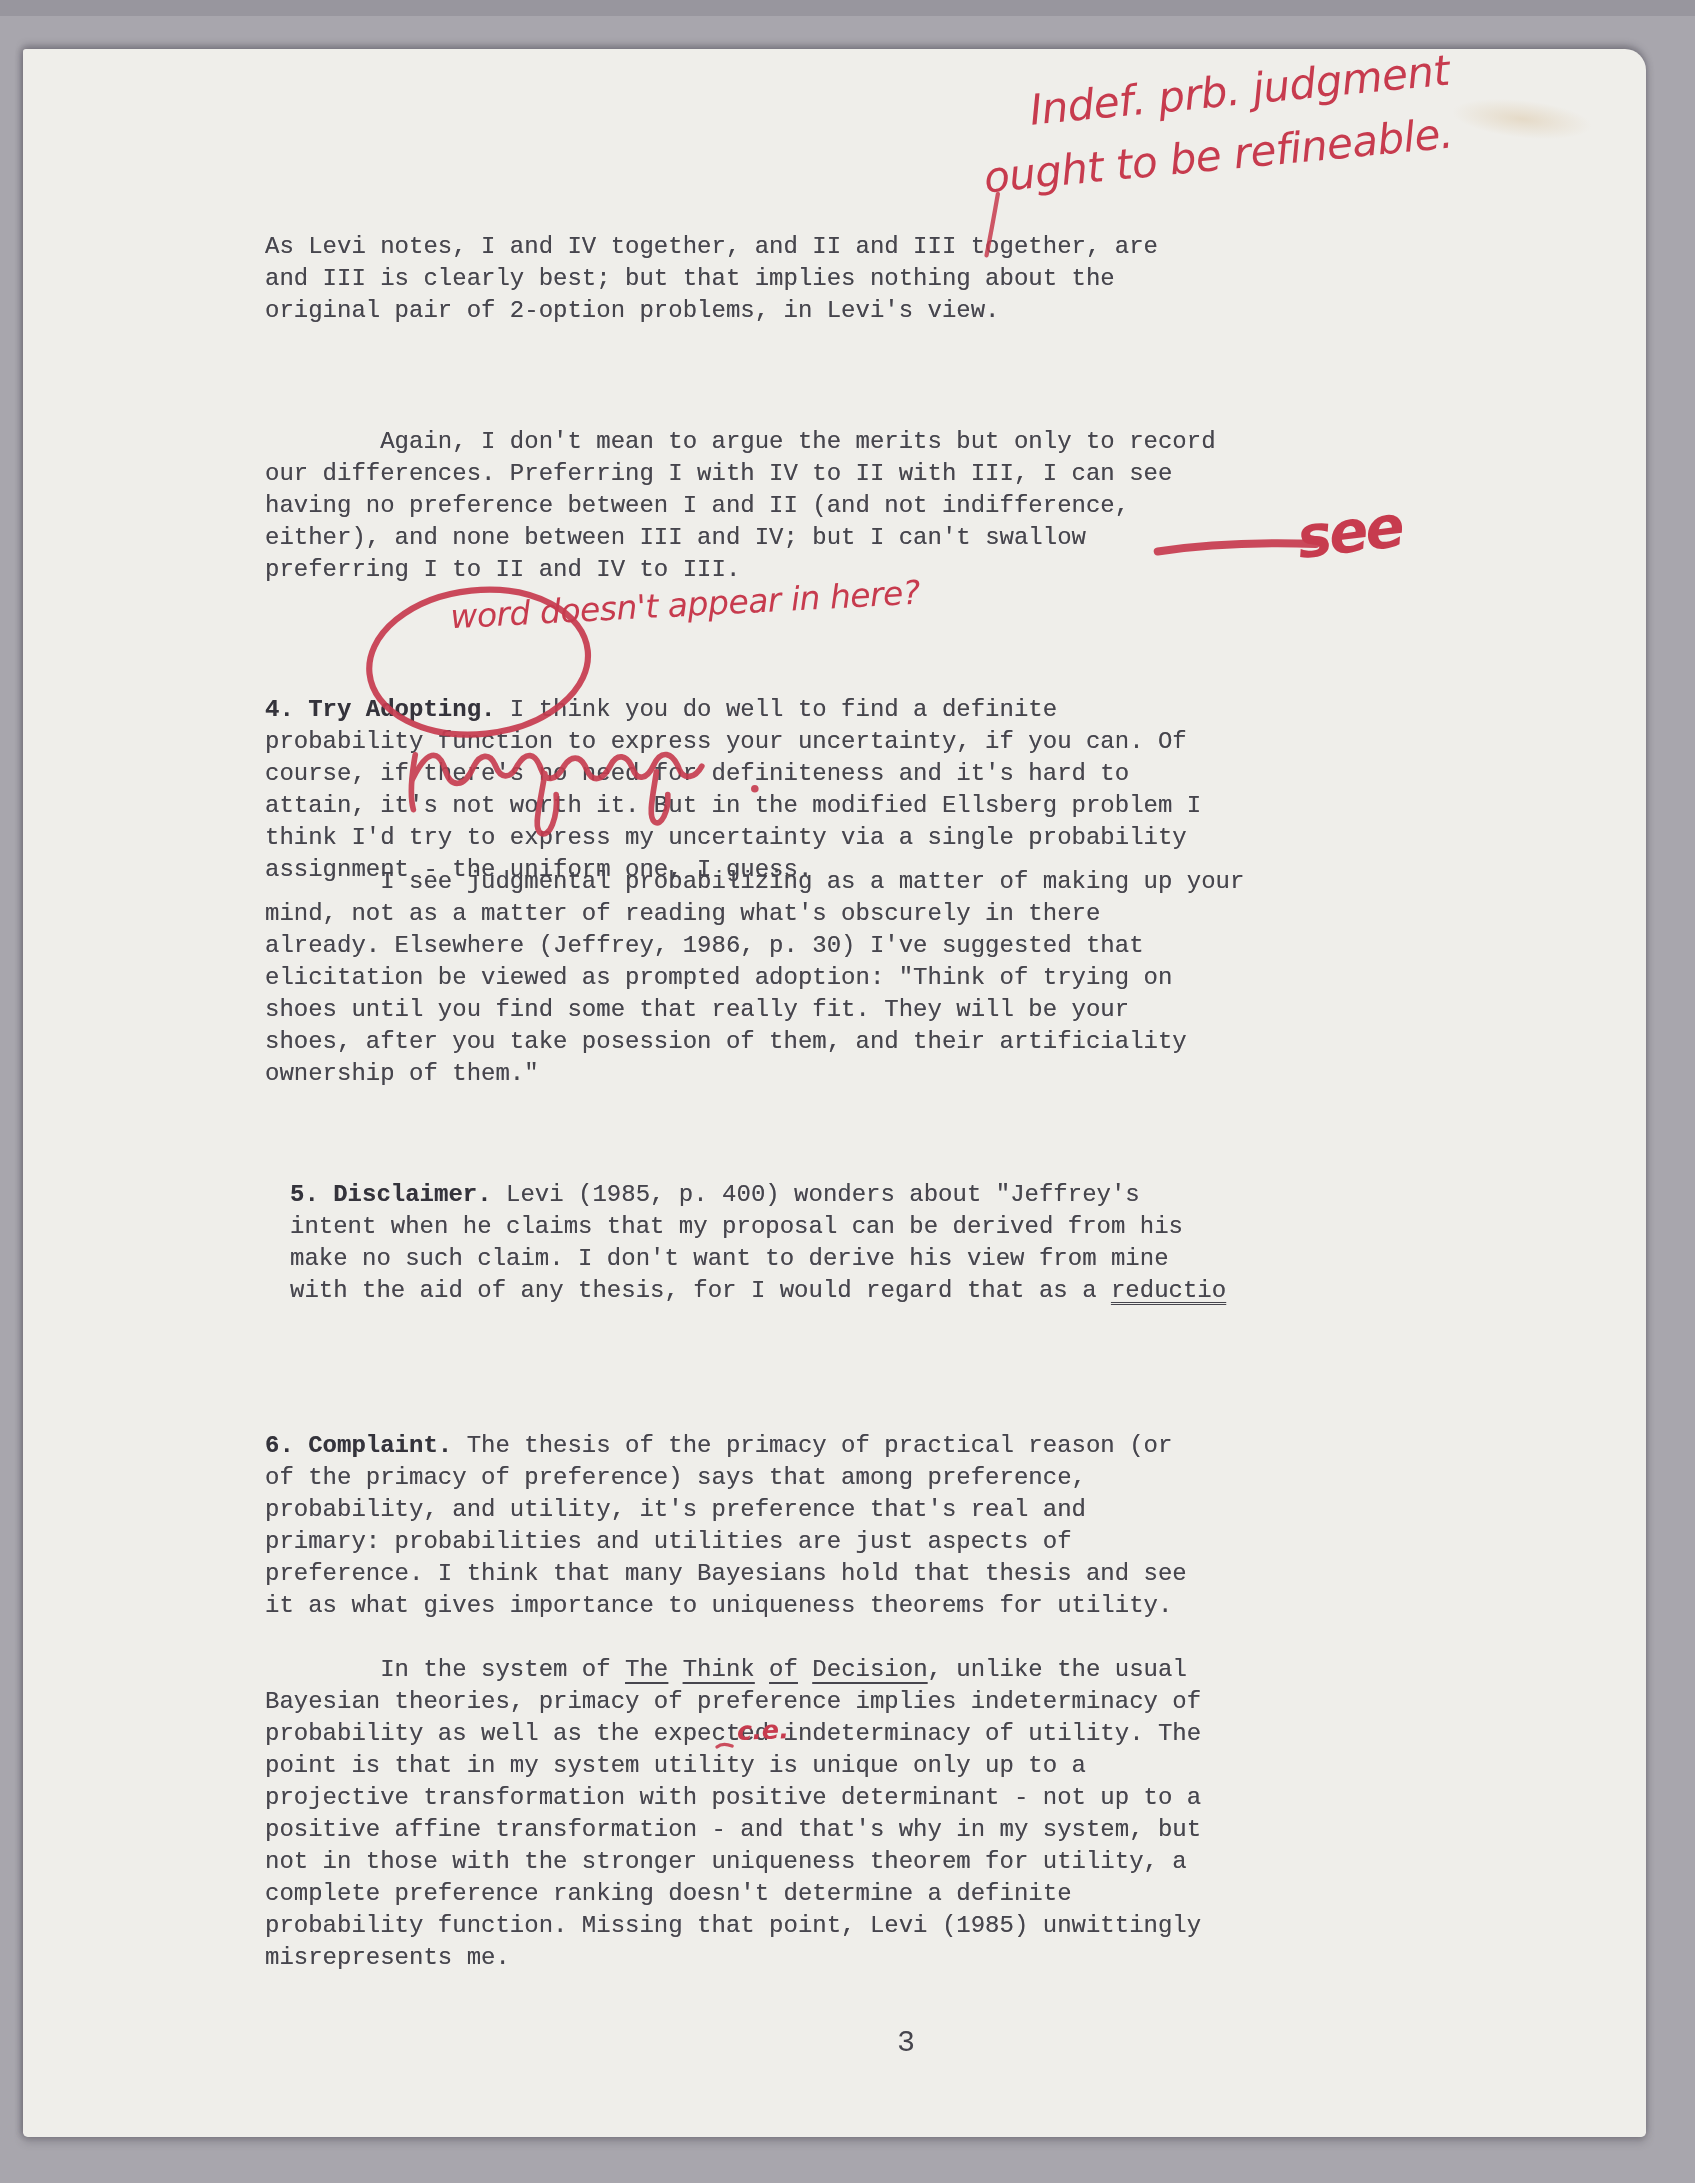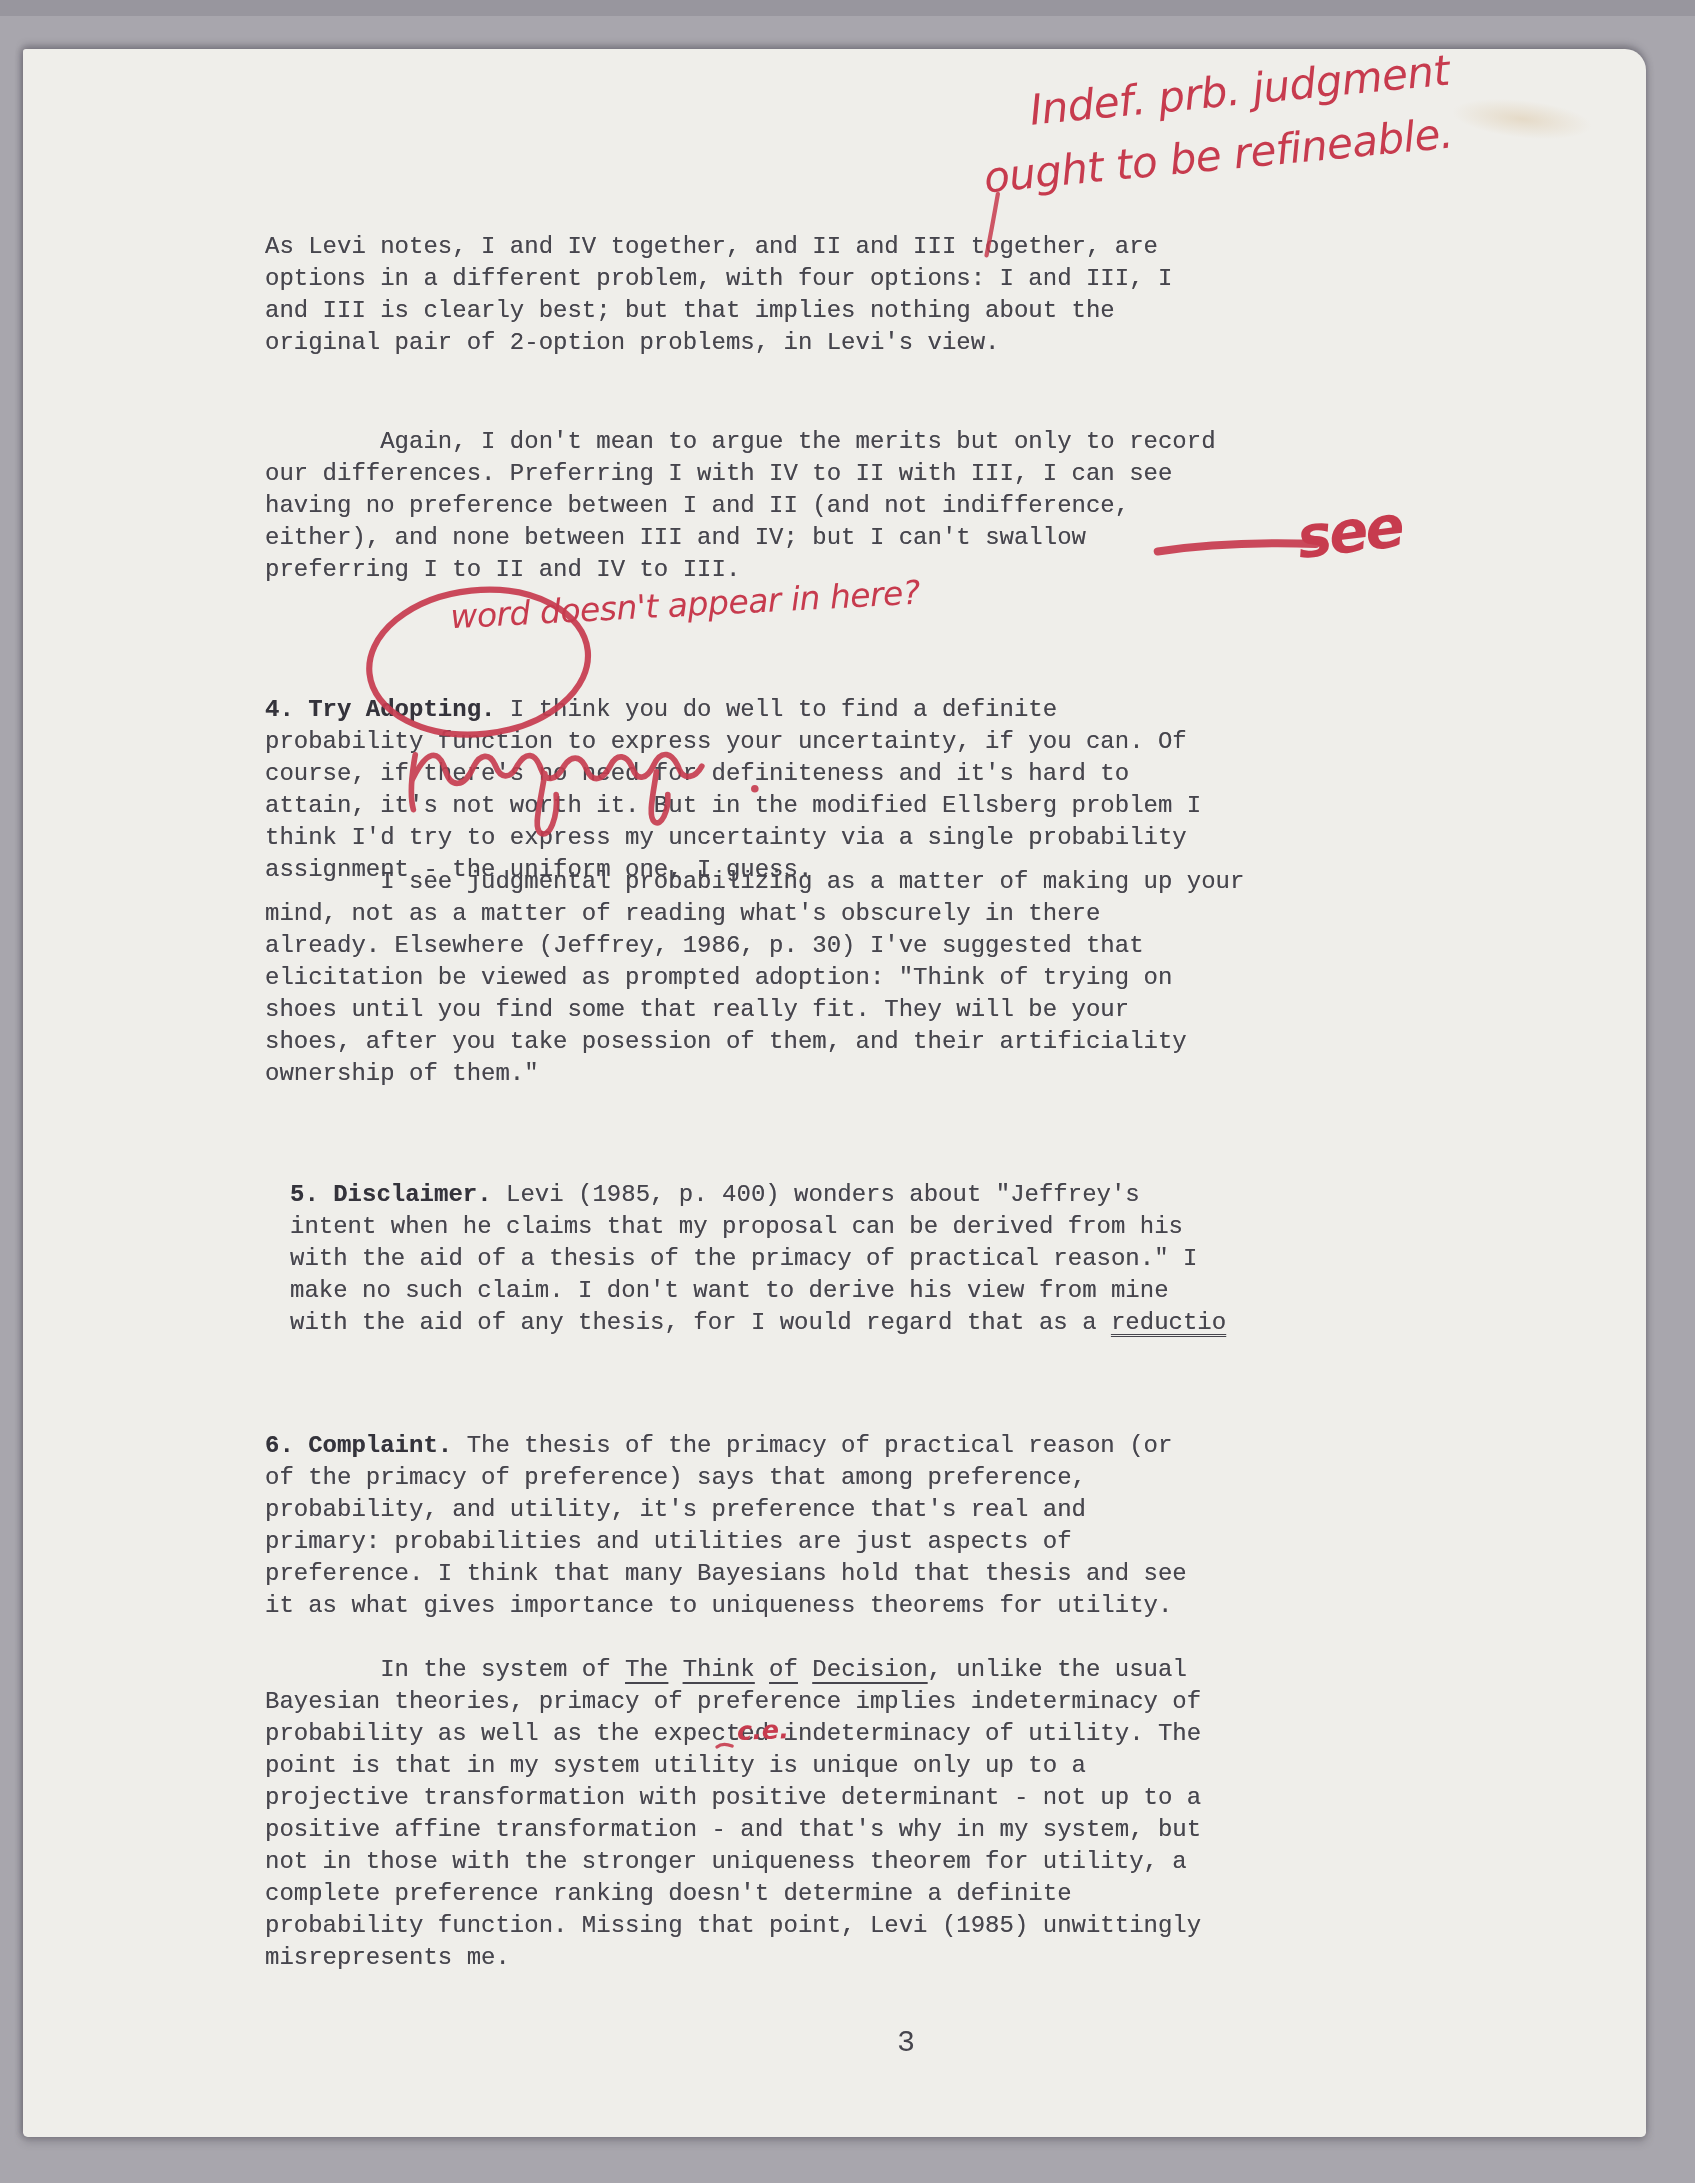--- a/index.html
+++ b/index.html
@@ -61,21 +61,20 @@
 
 <div class="scan-edge-top"></div>
 
 <div class="paper">
   <div class="stain"></div>
 </div>
 
 <div id="typed">
     <div class="para" style="top: 231px;">
       <div class="line"><span>As Levi notes, I and IV together, and II and III together, are</span></div>
-      <div class="line"><span>options in a different problem, with four options: I and III, I</span></div>
       <div class="line"><span>and III is clearly best; but that implies nothing about the</span></div>
       <div class="line"><span>original pair of 2-option problems, in Levi's view.</span></div>
     </div>
     <div class="para" style="top: 426px;">
       <div class="line"><span>        Again, I don't mean to argue the merits but only to record</span></div>
       <div class="line"><span>our differences. Preferring I with IV to II with III, I can see</span></div>
       <div class="line"><span>having no preference between I and II (and not indifference,</span></div>
       <div class="line"><span>either), and none between III and IV; but I can't </span><span class="sw">swallow</span></div>
       <div class="line"><span>preferring I to II and IV to III.</span></div>
     </div>
@@ -92,21 +91,20 @@
       <div class="line"><span>mind, not as a matter of reading what's obscurely in there</span></div>
       <div class="line"><span>already. Elsewhere (Jeffrey, 1986, p. 30) I've suggested that</span></div>
       <div class="line"><span>elicitation be viewed as prompted adoption: "Think of trying on</span></div>
       <div class="line"><span>shoes until you find some that really fit. They will be your</span></div>
       <div class="line"><span>shoes, after you take posession of them, and their artificiality</span></div>
       <div class="line"><span>ownership of them."</span></div>
     </div>
     <div class="para" style="top: 1179px; margin-left: 25px;">
       <div class="line"><span class="b">5. Disclaimer.</span><span> Levi (1985, p. 400) wonders about "Jeffrey's</span></div>
       <div class="line"><span>intent when he claims that my proposal can be derived from his</span></div>
-      <div class="line"><span>with the aid of a thesis of the primacy of practical reason." I</span></div>
       <div class="line"><span>make no such claim. I don't want to derive his view from mine</span></div>
       <div class="line"><span>with the aid of any thesis, for I would regard that as a </span><span class="uu">reductio</span></div>
     </div>
     <div class="para" style="top: 1430px;">
       <div class="line"><span class="b">6. Complaint.</span><span> The thesis of the primacy of practical reason (or</span></div>
       <div class="line"><span>of the primacy of preference) says that among preference,</span></div>
       <div class="line"><span>probability, and utility, it's preference that's real and</span></div>
       <div class="line"><span>primary: probabilities and utilities are just aspects of</span></div>
       <div class="line"><span>preference. I think that many Bayesians hold that thesis and see</span></div>
       <div class="line"><span>it as what gives importance to uniqueness theorems for utility.</span></div>

